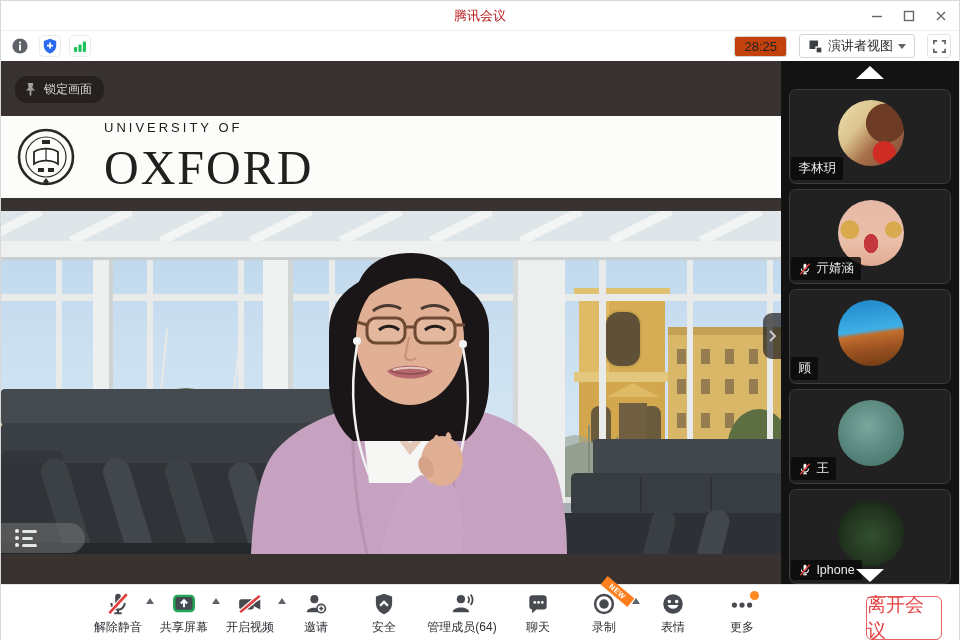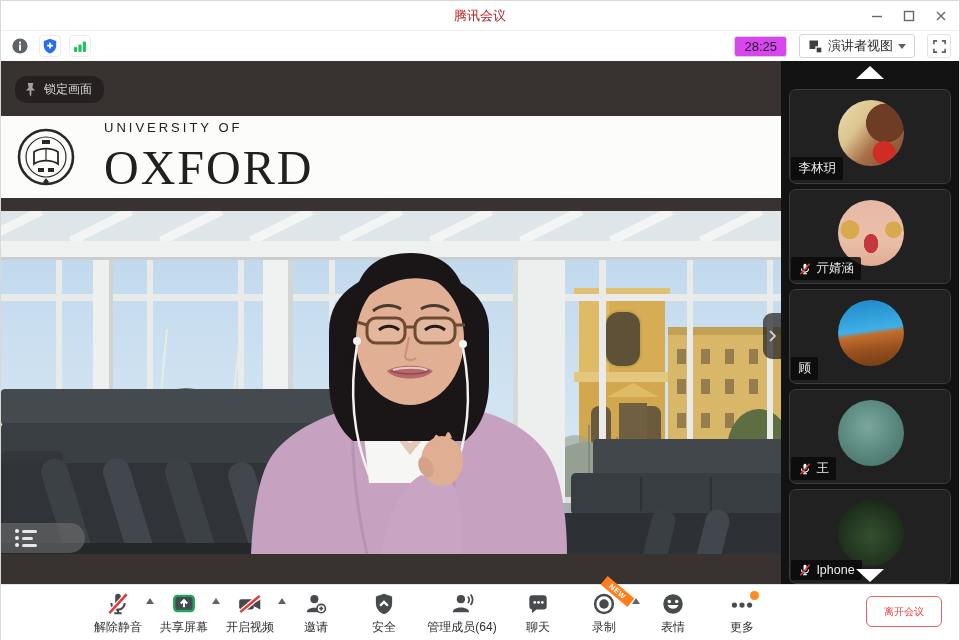--- a/index.html
+++ b/index.html
@@ -11,21 +11,21 @@
   .titlebar .title { font-size:13px; color:#b91c1c; }
   .win-controls { position:absolute; right:2px; top:0; height:30px; display:flex; }
   .win-btn { width:32px; height:30px; display:flex; align-items:center; justify-content:center; cursor:default; }
 
   
   .subbar { height:30px; background:#fff; position:relative; display:flex; align-items:center; }
   .subbar-left { display:flex; align-items:center; gap:8px; padding-left:8px; }
   .mini-tile { width:22px; height:22px; border-radius:4px; display:flex; align-items:center; justify-content:center; border:1px solid #ececec; background:#fff; }
   .mini-tile.noborder { border-color:transparent; }
   .subbar-right { position:absolute; right:8px; top:0; height:30px; display:flex; align-items:center; gap:12px; }
-  .timer-box { border:1px solid #d4d4d4; background:#d946ef; border-radius:3px; padding:2px 9px; font-size:13px; color:#222; }
+  .timer-box { border:1px solid #d4d4d4; background:#c2410c; border-radius:3px; padding:2px 9px; font-size:13px; color:#222; }
   .view-btn { border:1px solid #d4d4d4; background:#fff; border-radius:3px; padding:2px 8px; display:flex; align-items:center; gap:5px; font-size:13px; color:#2b2b2d; }
   .caret-down { width:0; height:0; border-left:4px solid transparent; border-right:4px solid transparent; border-top:5px solid #5f6368; }
   .fs-btn { width:24px; height:24px; display:flex; align-items:center; justify-content:center; border:1px solid #e3e3e3; border-radius:3px; }
 
   
   .main { display:flex; height:523px; }
   .video-area { width:782px; height:523px; position:relative; background:#383330; overflow:hidden; }
   .lock-btn { position:absolute; left:14px; top:15px; height:27px; background:#262120; border-radius:12px; display:flex; align-items:center; gap:7px; padding:0 12px 0 9px; z-index:5; }
   .lock-btn span { color:#d9d7d4; font-size:12px; }
   .banner { position:absolute; left:0; top:55px; width:782px; height:82px; background:#fcfcfb; display:flex; align-items:center;gap:9px; }
@@ -63,21 +63,21 @@
   .name-tag { position:absolute; left:1px; bottom:3px; background:rgba(8,8,8,.82); color:#ededed; font-size:12.5px; padding:3px 7px; border-radius:2px; display:flex; align-items:center; gap:4px; max-width:150px; white-space:nowrap; }
 
   
   .toolbar { height:57px; background:#fff; border-top:1px solid #e4e4e4; display:flex; align-items:center; padding-left:84px; position:relative; }
   .tb-item { width:66px; height:52px; display:flex; flex-direction:column; align-items:center; justify-content:center; position:relative; cursor:default; }
   .tb-item.w70 { width:70px; } .tb-item.w86 { width:86px; } .tb-item.w72 { width:72px; }
   .tb-label { font-size:12px; color:#2e3135; margin-top:2px; white-space:nowrap; }
   .tb-arrow { position:absolute; right:-3px; top:11px; width:0; height:0; border-left:4.5px solid transparent; border-right:4.5px solid transparent; border-bottom:6px solid #60646a; }
   .new-ribbon { position:absolute; top:-1px; right:2px; background:#ff7e1e; color:#fff; font-size:7.5px; font-weight:bold; padding:1px 8px; transform:rotate(40deg); letter-spacing:.5px; }
   .orange-dot { position:absolute; top:4px; right:16px; width:9px; height:9px; background:#ff8a1e; border-radius:50%; }
-  .leave-btn { position:absolute; right:17px; top:11px; width:76px; height:31px; border:1px solid #e86060; border-radius:6px; background:#fff; color:#e64545; font-size:10px; display:flex; align-items:center; justify-content:center; }
+  .leave-btn { position:absolute; right:17px; top:11px; width:76px; height:44px; border:1px solid #e86060; border-radius:6px; background:#fff; color:#e64545; font-size:19px; display:flex; align-items:center; justify-content:center; }
 </style>
 </head>
 <body>
 
 <div class="window">
 
   <div class="titlebar">
     <div class="title">腾讯会议</div>
     <div class="win-controls">
       <div class="win-btn">

